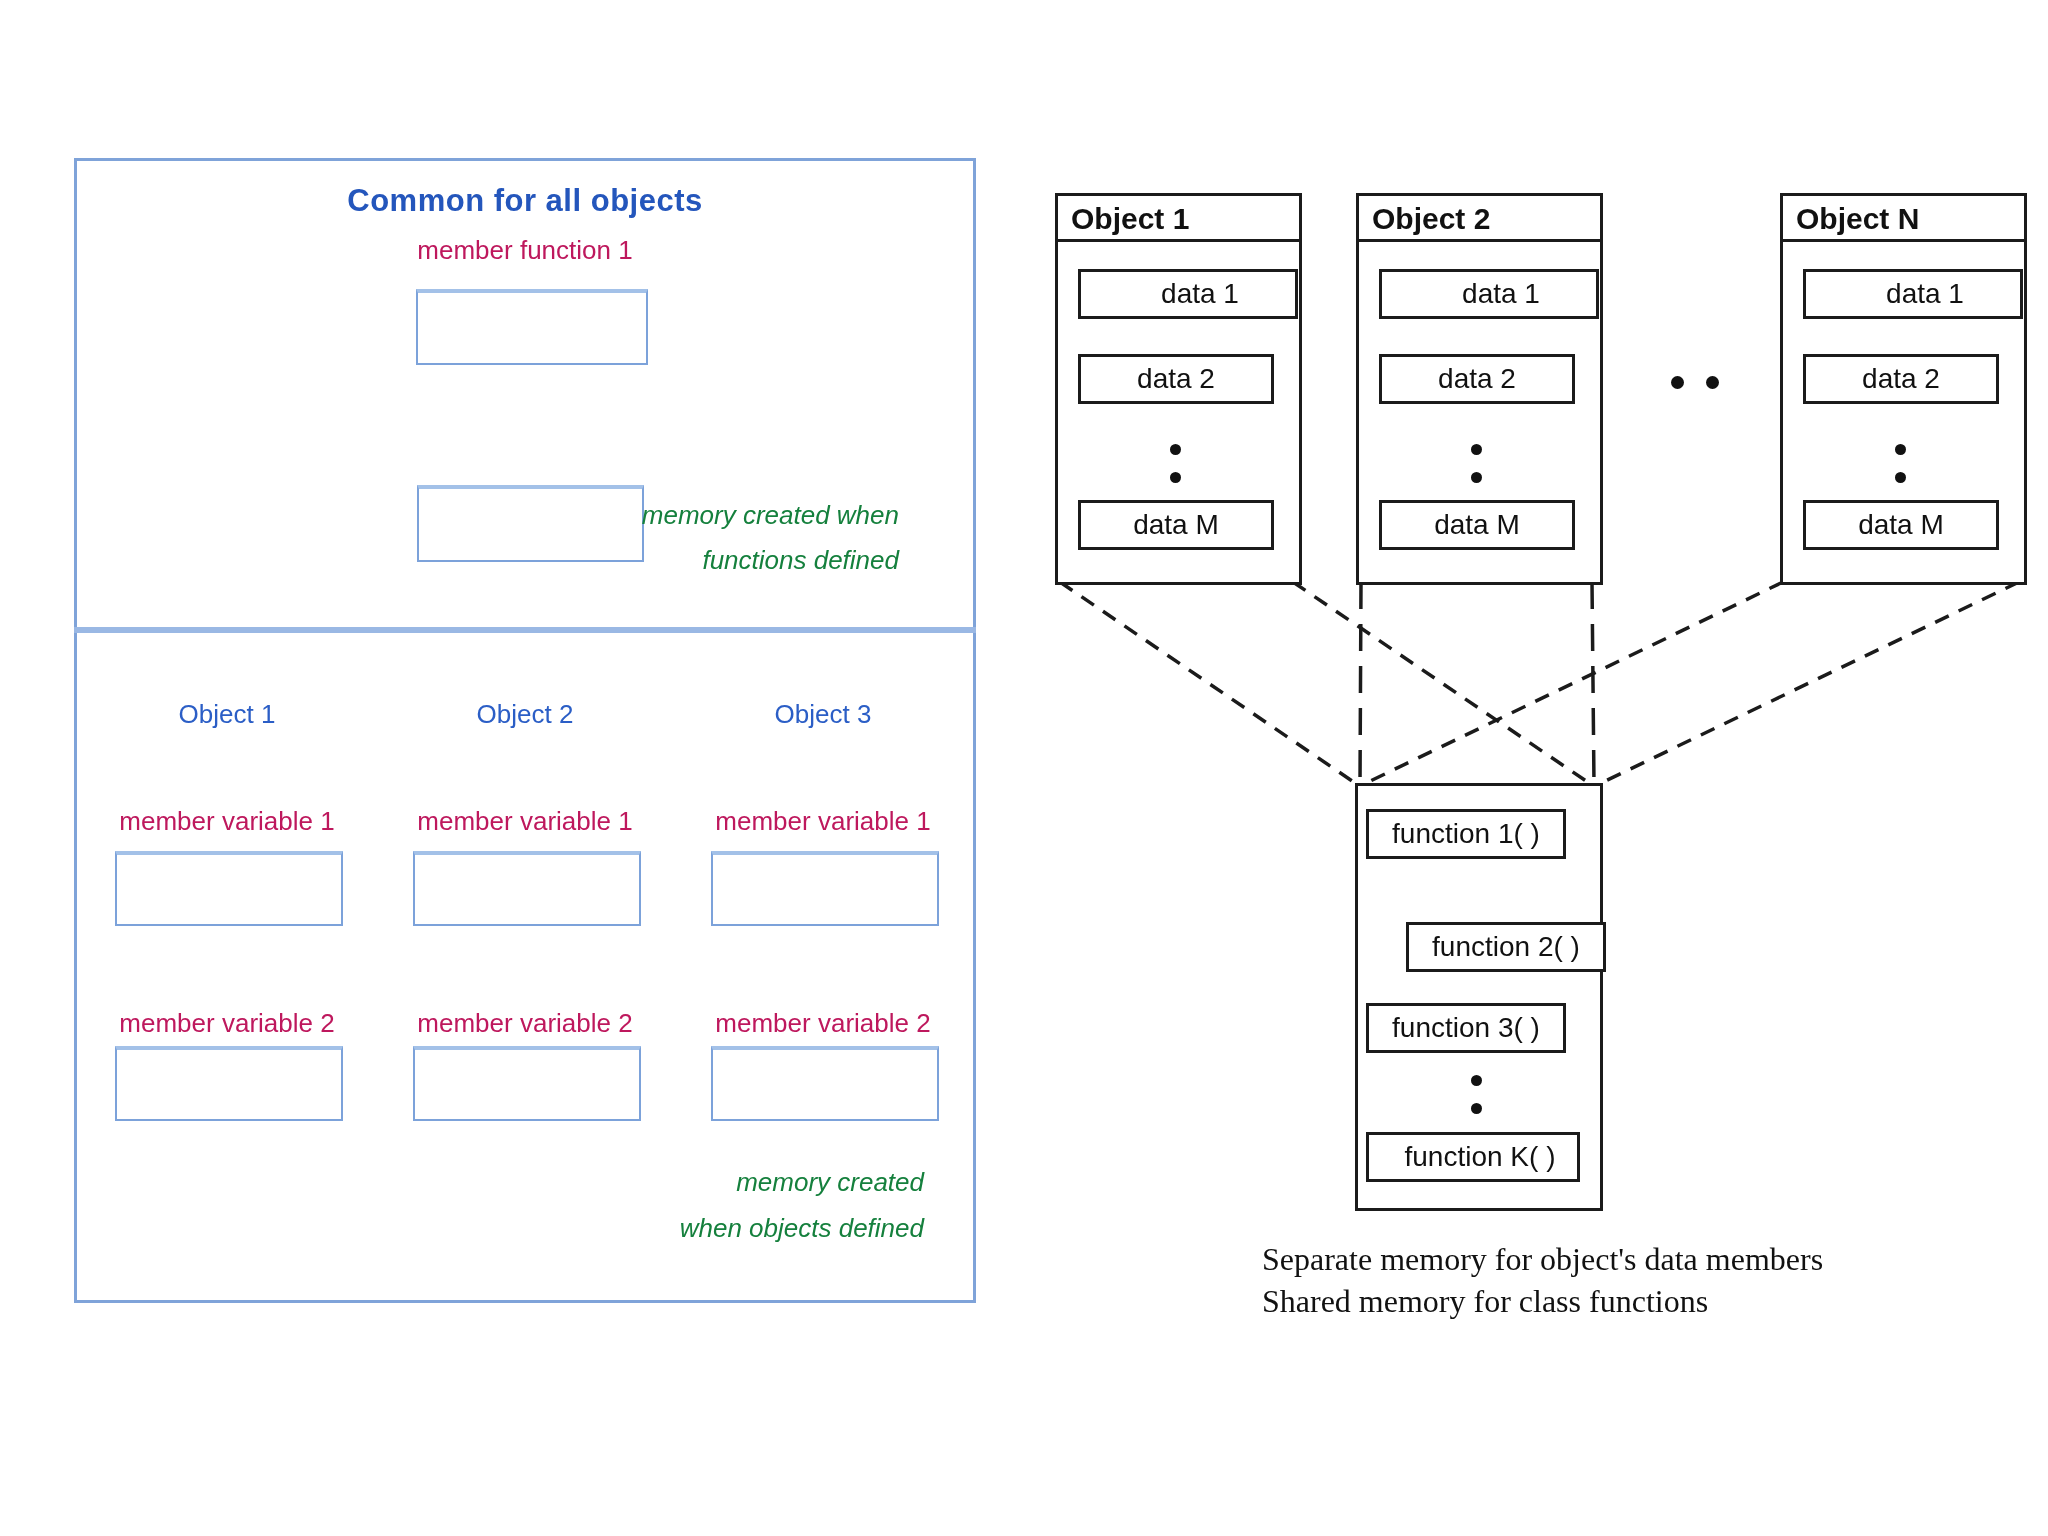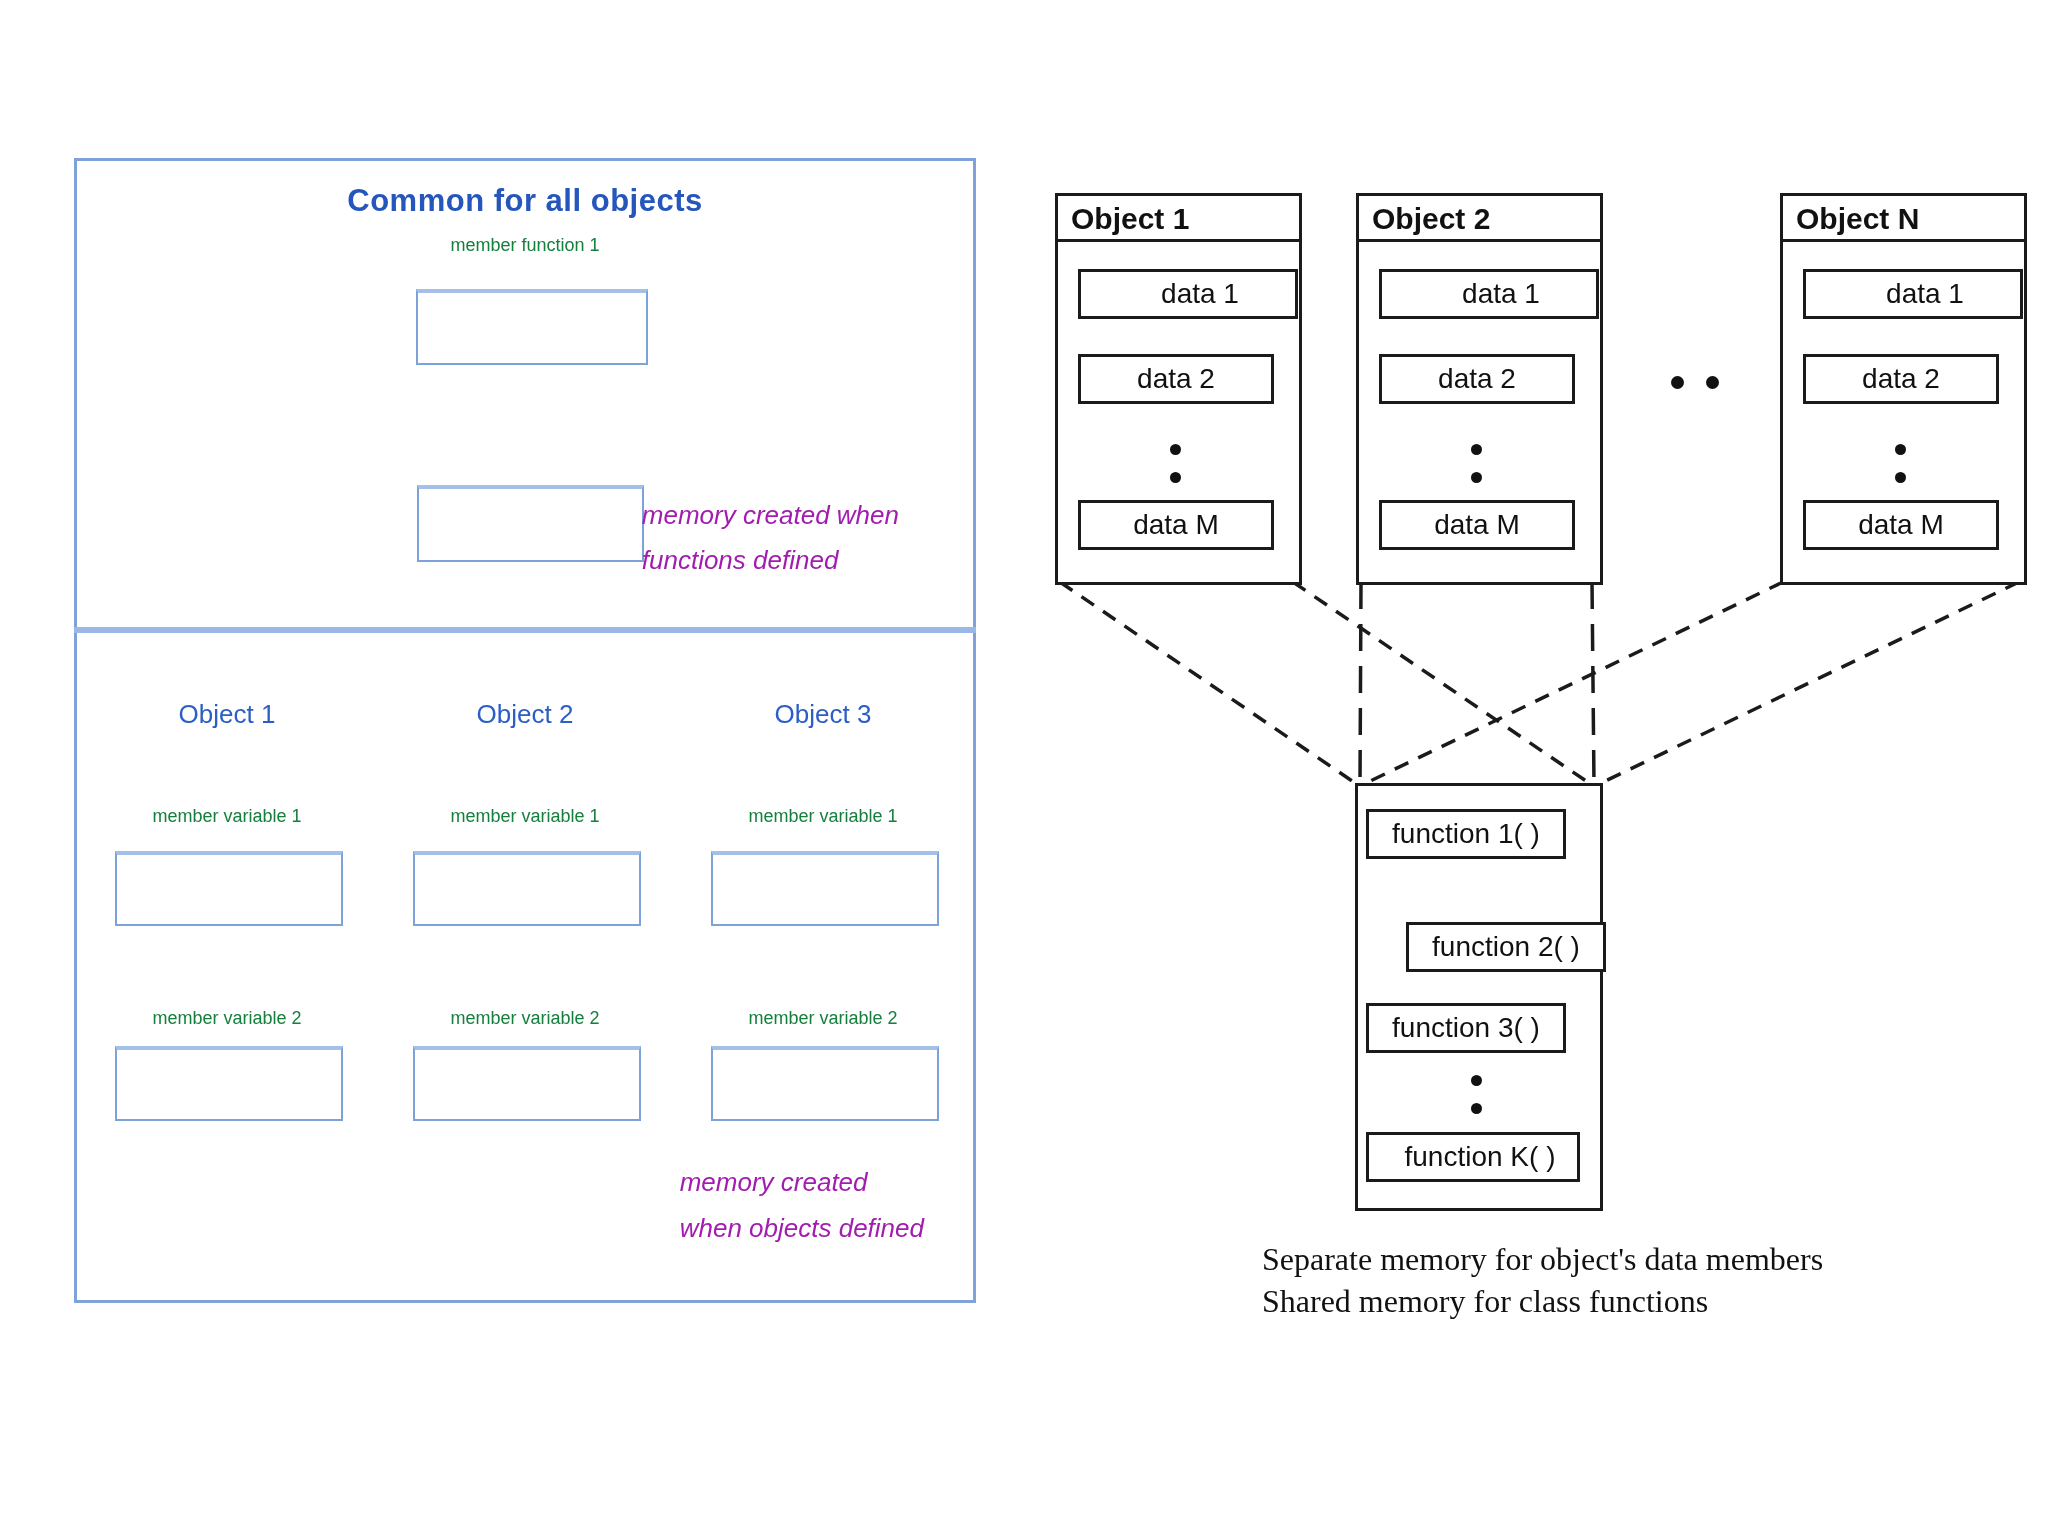--- a/index.html
+++ b/index.html
@@ -3,28 +3,28 @@
 <meta charset="utf-8">
 <style>
   html,body{margin:0;padding:0;background:#ffffff;}
   body{width:2048px;height:1536px;position:relative;font-family:"Liberation Sans",sans-serif;overflow:hidden;}
 
   
   .ld{position:absolute;left:74px;top:158px;width:896px;height:1139px;
       border:3px solid #7fa3d9;background:#ffffff;}
   .ld-title{position:absolute;top:22px;left:0;width:100%;text-align:center;
       font-weight:bold;font-size:31px;color:#2456bc;letter-spacing:.5px;}
-  .ld-label{position:absolute;font-size:18px;color:#15803d;}
+  .ld-label{position:absolute;font-size:26px;color:#be185d;}
   .center-label{left:0;width:100%;text-align:center;}
   .mf1{top:74px;}
   .mf2{top:284px;}
   .ld-box{position:absolute;background:#ffffff;border:2px solid #7ca2da;border-top:4px solid #a3c1e8;}
   .mfb1{left:339px;top:128px;width:228px;height:70px;}
   .mfb2{left:340px;top:324px;width:223px;height:71px;}
-  .ld-note{position:absolute;font-style:italic;font-size:26px;color:#a21caf;text-align:left;line-height:45px;}
+  .ld-note{position:absolute;font-style:italic;font-size:26px;color:#15803d;text-align:right;line-height:45px;}
   .note-func{right:74px;top:332px;}
   .note-obj{right:49px;top:998px;line-height:46px;}
   .ld-divider{position:absolute;left:-3px;top:466px;width:902px;height:6px;background:#9ab8e4;}
   .ld-col{position:absolute;top:530px;width:296px;height:600px;}
   .col-1{left:2px;}.col-2{left:300px;}.col-3{left:598px;}
   .col-title{position:absolute;top:8px;left:0;width:100%;text-align:center;font-size:26px;color:#2b5ec6;}
   .mv-label-1{top:115px;}
   .mv-label-2{top:317px;}
   .mv-box{left:36px;width:224px;height:69px;}
   .mv-box-1{top:160px;}

